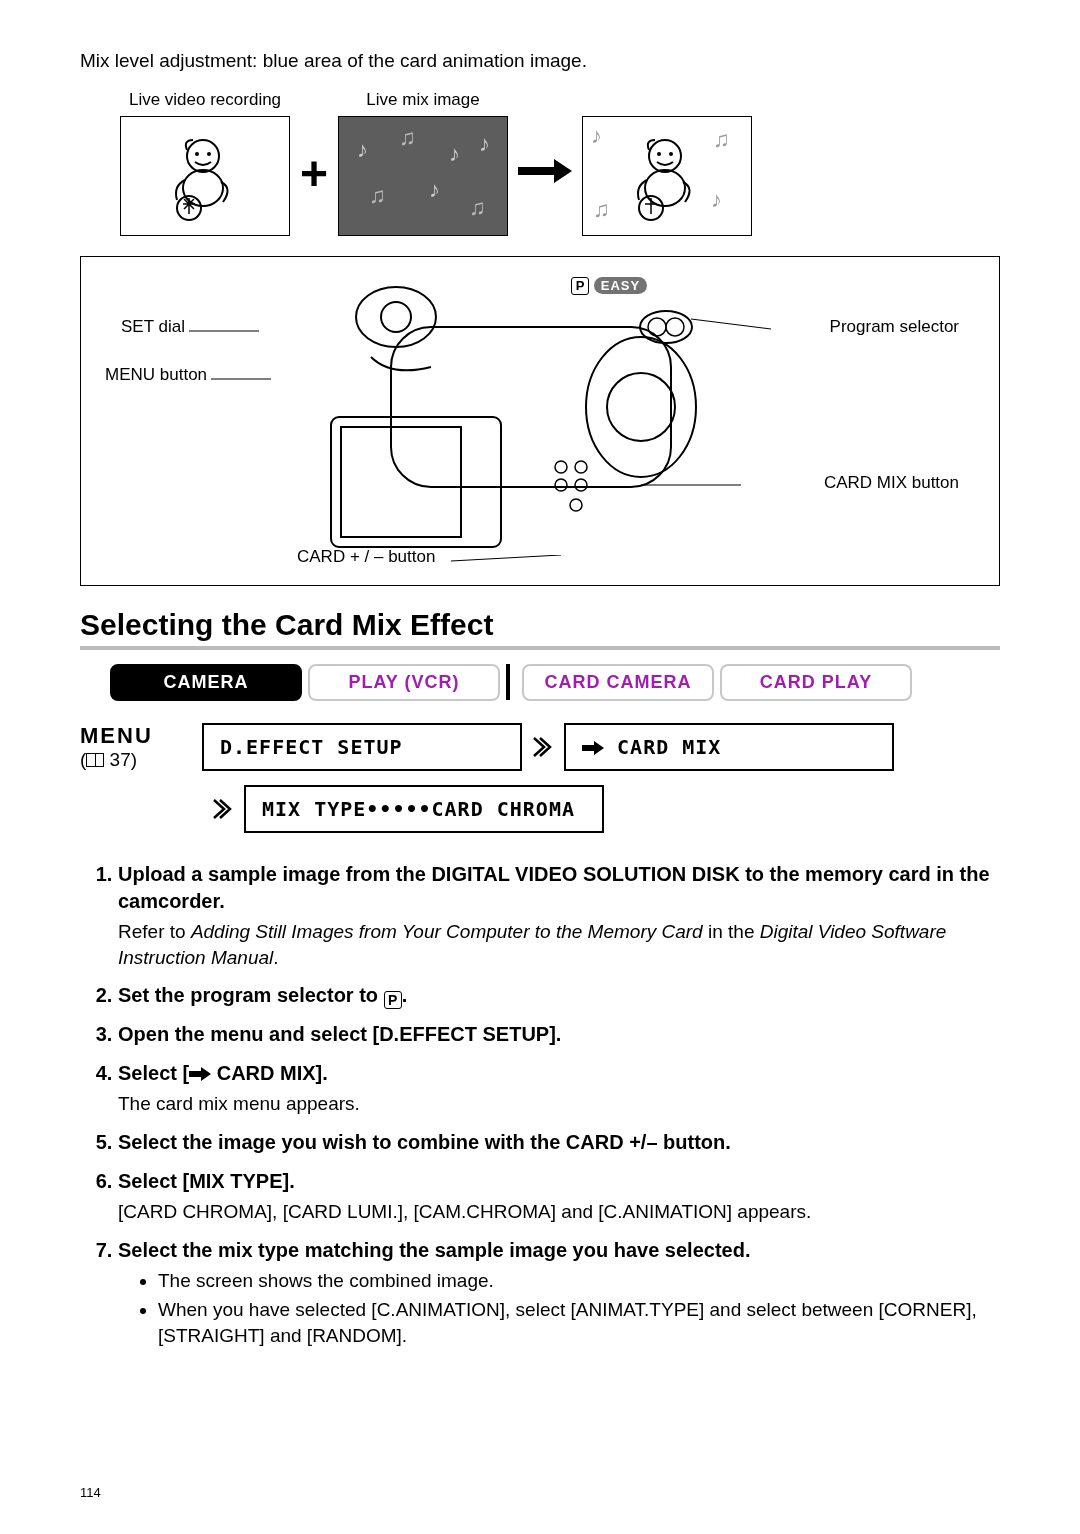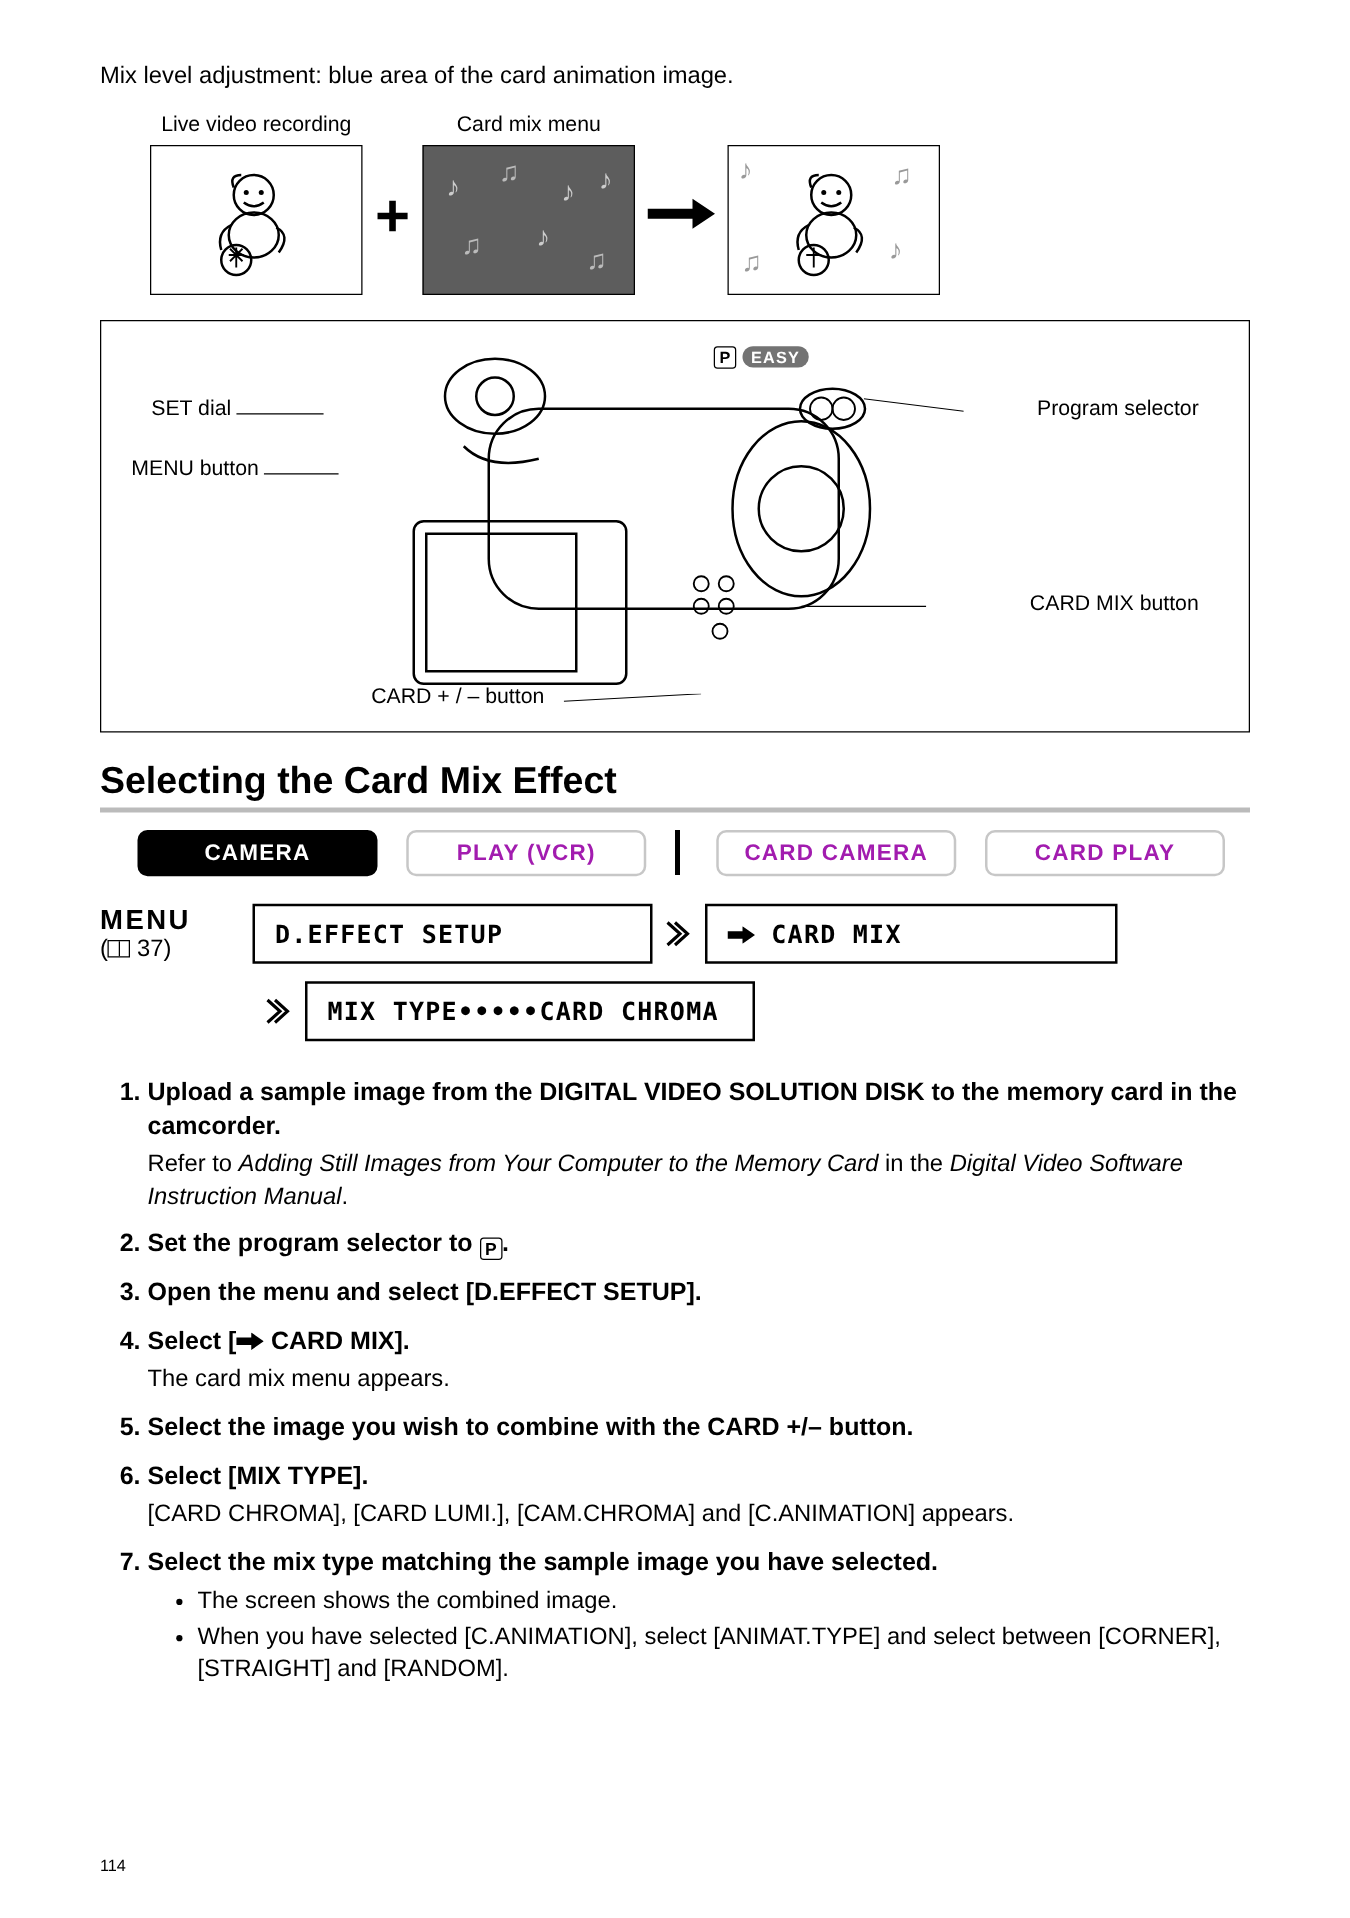--- a/index.html
+++ b/index.html
@@ -52,21 +52,21 @@
     gap: 24px;
   }
   .section-heading {
     font-size: 30px;
     font-weight: bold;
     flex: 0 0 auto;
   }
   .heading-line { border-bottom: 4px solid #bbb; margin-bottom: 14px; }
   .mode-row {
     display: flex;
-    gap: 23px;
+    gap: 6px;
     margin-bottom: 22px;
     padding-left: 30px;
   }
   .mode-cell {
     border: 2px solid;
     border-radius: 8px;
     text-align: center;
     font-weight: bold;
     font-size: 18px;
     padding: 6px 0;
@@ -136,21 +136,21 @@
         <ellipse cx="48" cy="62" rx="20" ry="18" fill="none" stroke="#000" stroke-width="2"></ellipse>
         <circle cx="34" cy="82" r="12" fill="none" stroke="#000" stroke-width="2"></circle>
         <path d="M28 78 L40 78 M34 72 L34 88 M29 73 L39 83 M39 73 L29 83" stroke="#000" stroke-width="1.5"></path>
         <path d="M30 54 Q18 60 22 74" fill="none" stroke="#000" stroke-width="2"></path>
         <path d="M66 56 Q78 62 68 76" fill="none" stroke="#000" stroke-width="2"></path>
       </svg>
     </div>
   </div>
   <div class="plus-sym">+</div>
   <div class="illus-col">
-    <div class="illus-label">Card mix menu</div>
+    <div class="illus-label">Live mix image</div>
     <div class="illus-box dark">
       <span class="music-note" style="left:18px;top:20px;color:#ccc">♪</span>
       <span class="music-note" style="left:60px;top:8px;color:#bbb">♫</span>
       <span class="music-note" style="left:110px;top:24px;color:#ccc">♪</span>
       <span class="music-note" style="left:30px;top:66px;color:#bbb">♫</span>
       <span class="music-note" style="left:90px;top:60px;color:#ccc">♪</span>
       <span class="music-note" style="left:130px;top:78px;color:#bbb">♫</span>
       <span class="music-note" style="left:140px;top:14px;color:#ccc">♪</span>
     </div>
   </div>

